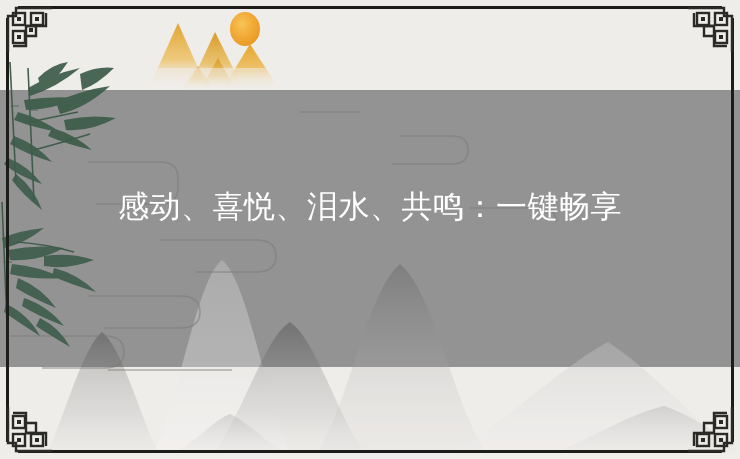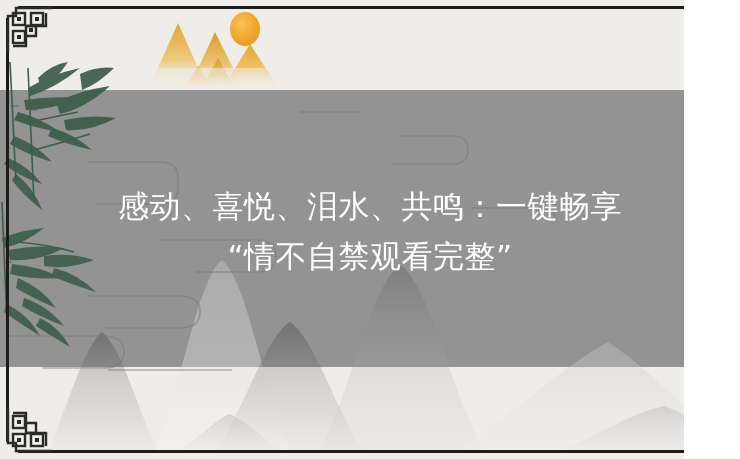--- a/index.html
+++ b/index.html
@@ -2,21 +2,21 @@
 <html><head>
 <meta charset="utf-8">
 <style>
   html, body {
     margin: 0;
     padding: 0;
     background: #ffffff;
   }
   #banner {
     position: relative;
-    width: 684px;
+    width: 740px;
     height: 459px;
     overflow: hidden;
     background: #d946ef;
     font-family: "Liberation Sans", "DejaVu Sans", sans-serif;
   }
 
   
   .band-cream {
     position: absolute;
     left: 0; top: 0;
@@ -309,16 +309,15 @@
       <rect x="11" y="29" width="12" height="12"></rect>
       <rect x="15" y="33" width="4" height="4" fill="#2a2a26" stroke="none"></rect>
       <path d="M 24 24 L 34 24 L 34 34 L 24 34 Z"></path>
       <path d="M 44 11 L 44 24 L 24 24"></path>
       <path d="M 11 44 L 24 44 L 24 34"></path>
     </svg>
   </div>
 
   <div class="headline">
     <span class="line">感动、喜悦、泪水、共鸣：一键畅享</span>
-    <span class="line">“情不自禁观看完整”</span>
   </div>
 
 </div>
 
 </body></html>

